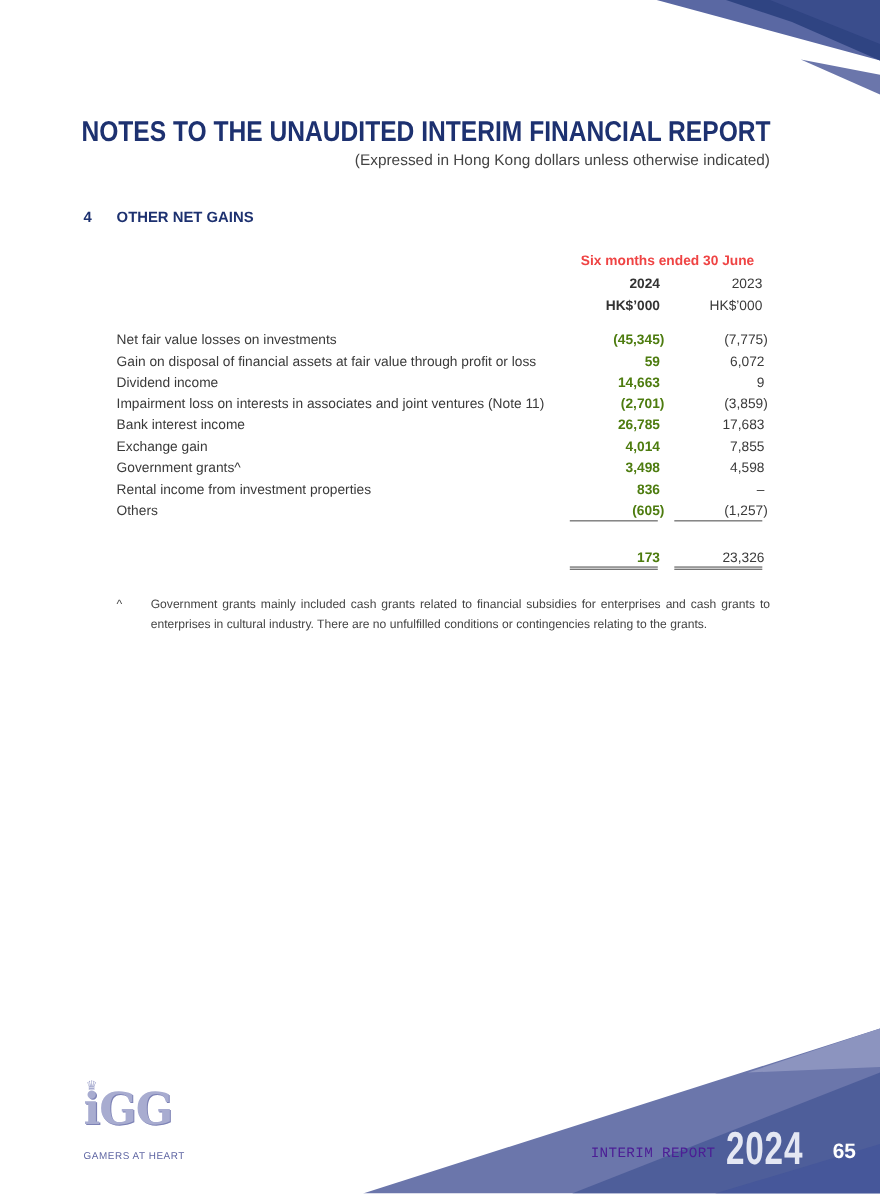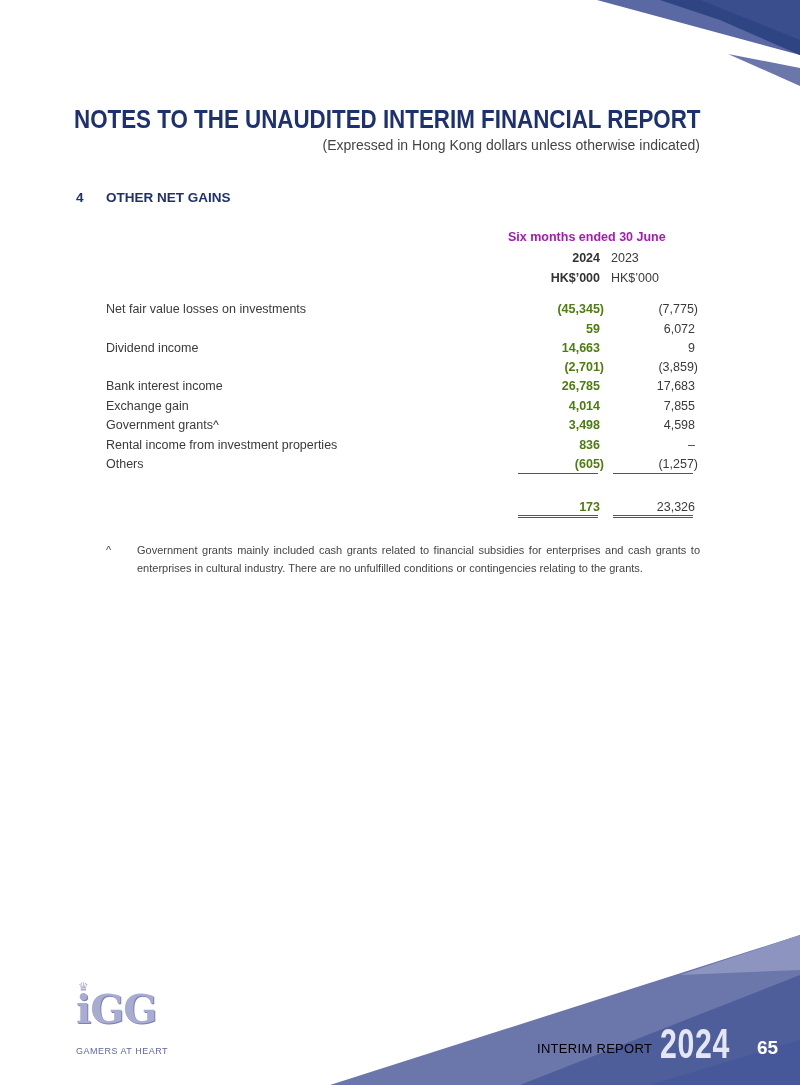--- a/index.html
+++ b/index.html
@@ -5,40 +5,40 @@
   html, body { margin:0; padding:0; }
   body { width:800px; height:1085px; position:relative; background:#ffffff; overflow:hidden;
          font-family:"Liberation Sans", sans-serif; color:#3a3a3a; }
   .deco { position:absolute; left:0; top:0; }
   .title { position:absolute; right:100px; top:104px; font-family:"Liberation Sans", sans-serif;
            font-weight:bold; font-size:26px; color:#1d3170; letter-spacing:0px;
            transform:scaleX(0.86); transform-origin:right center; white-space:nowrap; }
   .subtitle { position:absolute; right:100px; top:137px; font-size:14px; color:#444; white-space:nowrap; }
   .section { position:absolute; left:76px; top:190px; font-size:13.5px; font-weight:bold; color:#1d3170; }
   .section .num { display:inline-block; width:30px; }
-  .period { position:absolute; left:508px; top:230px; font-size:12.5px; font-weight:bold; color:#a21caf; }
+  .period { position:absolute; left:528px; top:230px; font-size:12.5px; font-weight:bold; color:#ef4444; }
   .col1 { position:absolute; width:82px; left:518px; text-align:right; }
-  .col2 { position:absolute; width:82px; left:613px; }
+  .col2 { position:absolute; width:82px; left:613px; text-align:right; }
   .hdr { font-size:12.5px; }
   .bold { font-weight:bold; color:#333; }
   .row { position:absolute; left:106px; width:600px; height:20px; font-size:12.5px; }
   .row .label { position:absolute; left:0; top:0; white-space:nowrap; }
   .row .v1 { position:absolute; left:412px; width:82px; text-align:right; font-weight:bold; color:#4d7c0f; }
   .row .v2 { position:absolute; left:507px; width:82px; text-align:right; }
   .rule { position:absolute; height:1px; background:#555; width:80px; }
   .dbl { position:absolute; height:1px; width:80px; border-top:1px solid #555; border-bottom:1px solid #555; height:1px; }
   .footnote { position:absolute; left:106px; top:541px; width:594px; font-size:11px; line-height:18px; color:#444; }
   .footnote .mark { position:absolute; left:0; top:0; }
   .footnote .txt { margin-left:31px; text-align:justify; }
   .logo { position:absolute; left:76px; top:988px; width:96px; }
   .logo .letters { font-family:"DejaVu Serif", serif; font-weight:bold; font-size:40px; color:#a8acd0;
                    letter-spacing:-1px; line-height:42px; text-shadow:1px 1px 0 #7d82b5; }
   .logo .tag { font-size:9px; color:#5f66a3; letter-spacing:0.5px; margin-top:16px; white-space:nowrap; }
   .crown { position:absolute; left:2px; top:-8px; font-size:12px; color:#a8acd0; }
-  .report-label { position:absolute; left:537px; top:1041px; font-size:13px; color:#000000; letter-spacing:0.3px; }
+  .report-label { position:absolute; left:537px; top:1041px; font-size:13px; color:#4c1d95; letter-spacing:0.3px;font-family:Liberation Mono, monospace; }
   .report-year { position:absolute; left:660px; top:1020px; font-family:"Liberation Sans", sans-serif; font-weight:bold;
                  font-size:42px; color:#e4e7f3; transform:scaleX(0.72); transform-origin:left center; letter-spacing:1px; }
   .page-num { position:absolute; left:757px; top:1037px; font-size:19px; font-weight:bold; color:#ffffff; }
 </style>
 </head>
 <body>
 
 <svg class="deco" width="800" height="1085" viewBox="0 0 800 1085">
 
   <polygon points="597,0 800,0 800,55" fill="#5a68a3"></polygon>
@@ -65,29 +65,31 @@
 <div class="col1 hdr bold" style="top:271px;">HK$’000</div>
 <div class="col2 hdr" style="top:271px; left:611px;">HK$’000</div>
 
 <div>
   <div class="row" style="top:302px;">
     <span class="label">Net fair value losses on investments</span>
     <span class="v1" style="left:416px;">(45,345)</span>
     <span class="v2" style="left:510px;">(7,775)</span>
   </div>
   <div class="row" style="top:322px;">
+    <span class="label">Gain on disposal of financial assets at fair value through profit or loss</span>
     <span class="v1">59</span>
     <span class="v2">6,072</span>
   </div>
   <div class="row" style="top:341px;">
     <span class="label">Dividend income</span>
     <span class="v1">14,663</span>
     <span class="v2">9</span>
   </div>
   <div class="row" style="top:360px;">
+    <span class="label">Impairment loss on interests in associates and joint ventures (Note 11)</span>
     <span class="v1" style="left:416px;">(2,701)</span>
     <span class="v2" style="left:510px;">(3,859)</span>
   </div>
   <div class="row" style="top:379px;">
     <span class="label">Bank interest income</span>
     <span class="v1">26,785</span>
     <span class="v2">17,683</span>
   </div>
   <div class="row" style="top:399px;">
     <span class="label">Exchange gain</span>

